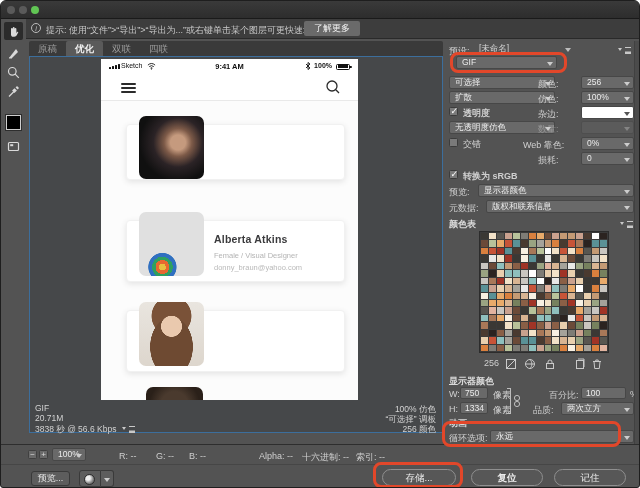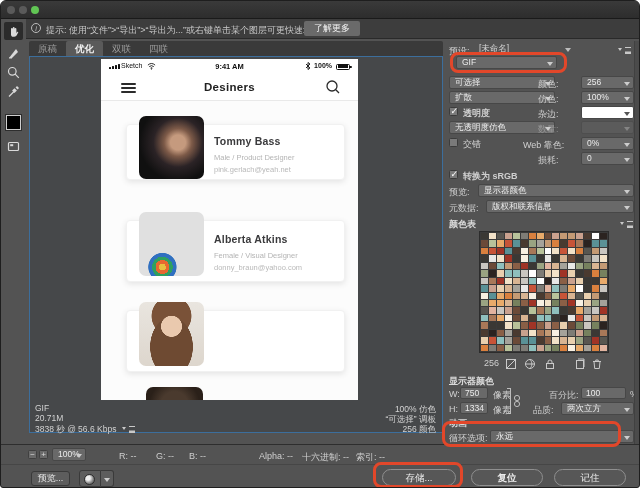--- a/index.html
+++ b/index.html
@@ -189,34 +189,28 @@
           </svg>
         <span id="pbatt">100%</span>
         <span class="battery"></span>
       </div>
       <div id="pnav">
         <span class="burger">
             <i></i>
             <i></i>
             <i></i>
           </span>
-        <div id="ptitle">Desiners</div>
         <svg style="position:absolute;right:17px;top:7px;" width="16" height="16" viewBox="0 0 16 16">
             <circle cx="7" cy="7" r="5" stroke="#2b2b2b" fill="none" stroke-width="1.3"></circle>
             <line x1="10.8" y1="10.8" x2="14" y2="14" stroke="#2b2b2b" stroke-width="1.3"></line>
           </svg>
       </div>
       <div id="pbody">
         <div class="card" style="top:23px;height:56px;">
           <div class="photo ph1"></div>
-          <div class="ctext">
-            <div class="cname">Tommy Bass</div>
-            <div class="cmeta">Male  /  Product Designer</div>
-            <div class="cmail">pink.gerlach@yeah.net</div>
-          </div>
         </div>
         <div class="card" style="top:119px;height:62px;">
           <div class="photo ph2" style="height:64px;"></div>
           <div class="ctext" style="top:12px;">
             <div class="cname">Alberta Atkins</div>
             <div class="cmeta">Female  /  Visual Designer</div>
             <div class="cmail">donny_braun@yahoo.com</div>
           </div>
         </div>
         <div class="card" style="top:209px;height:62px;">

